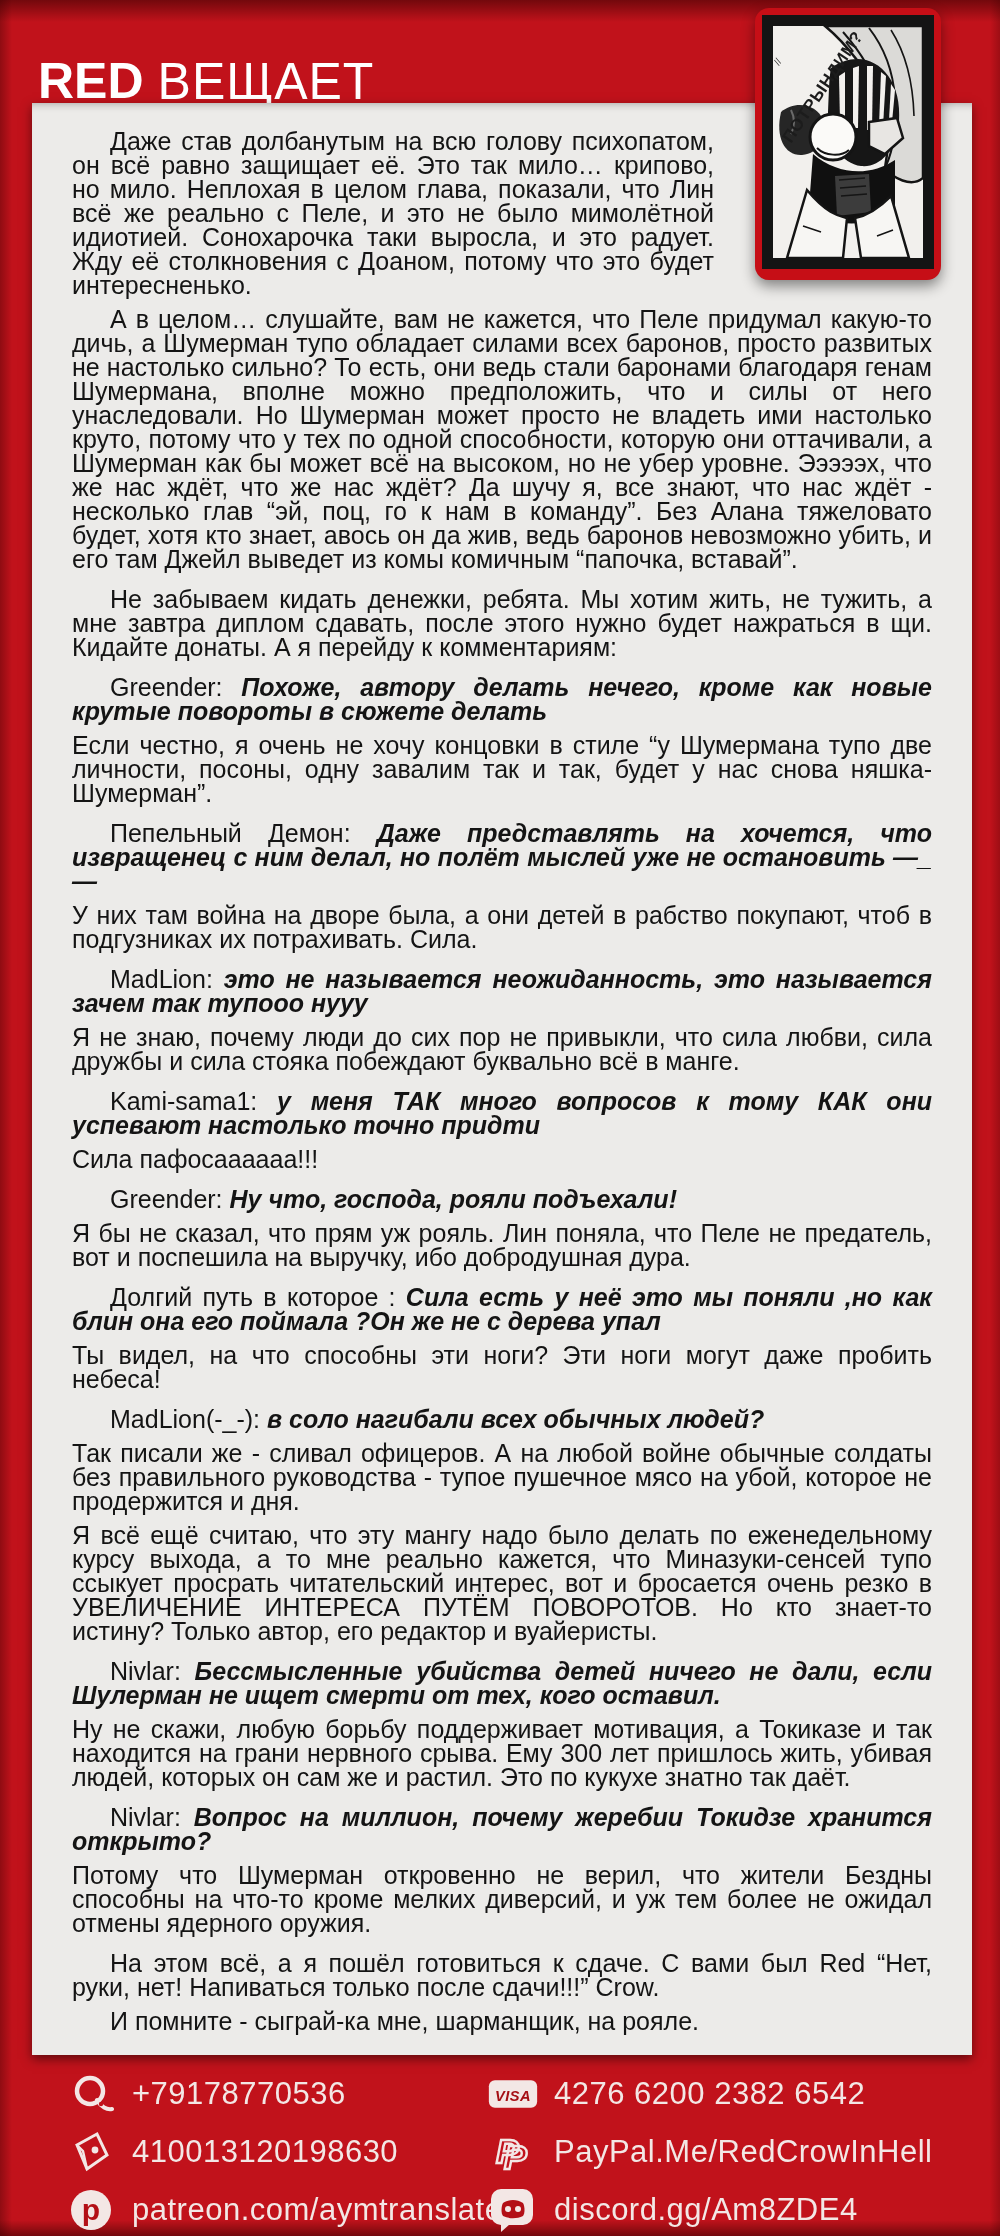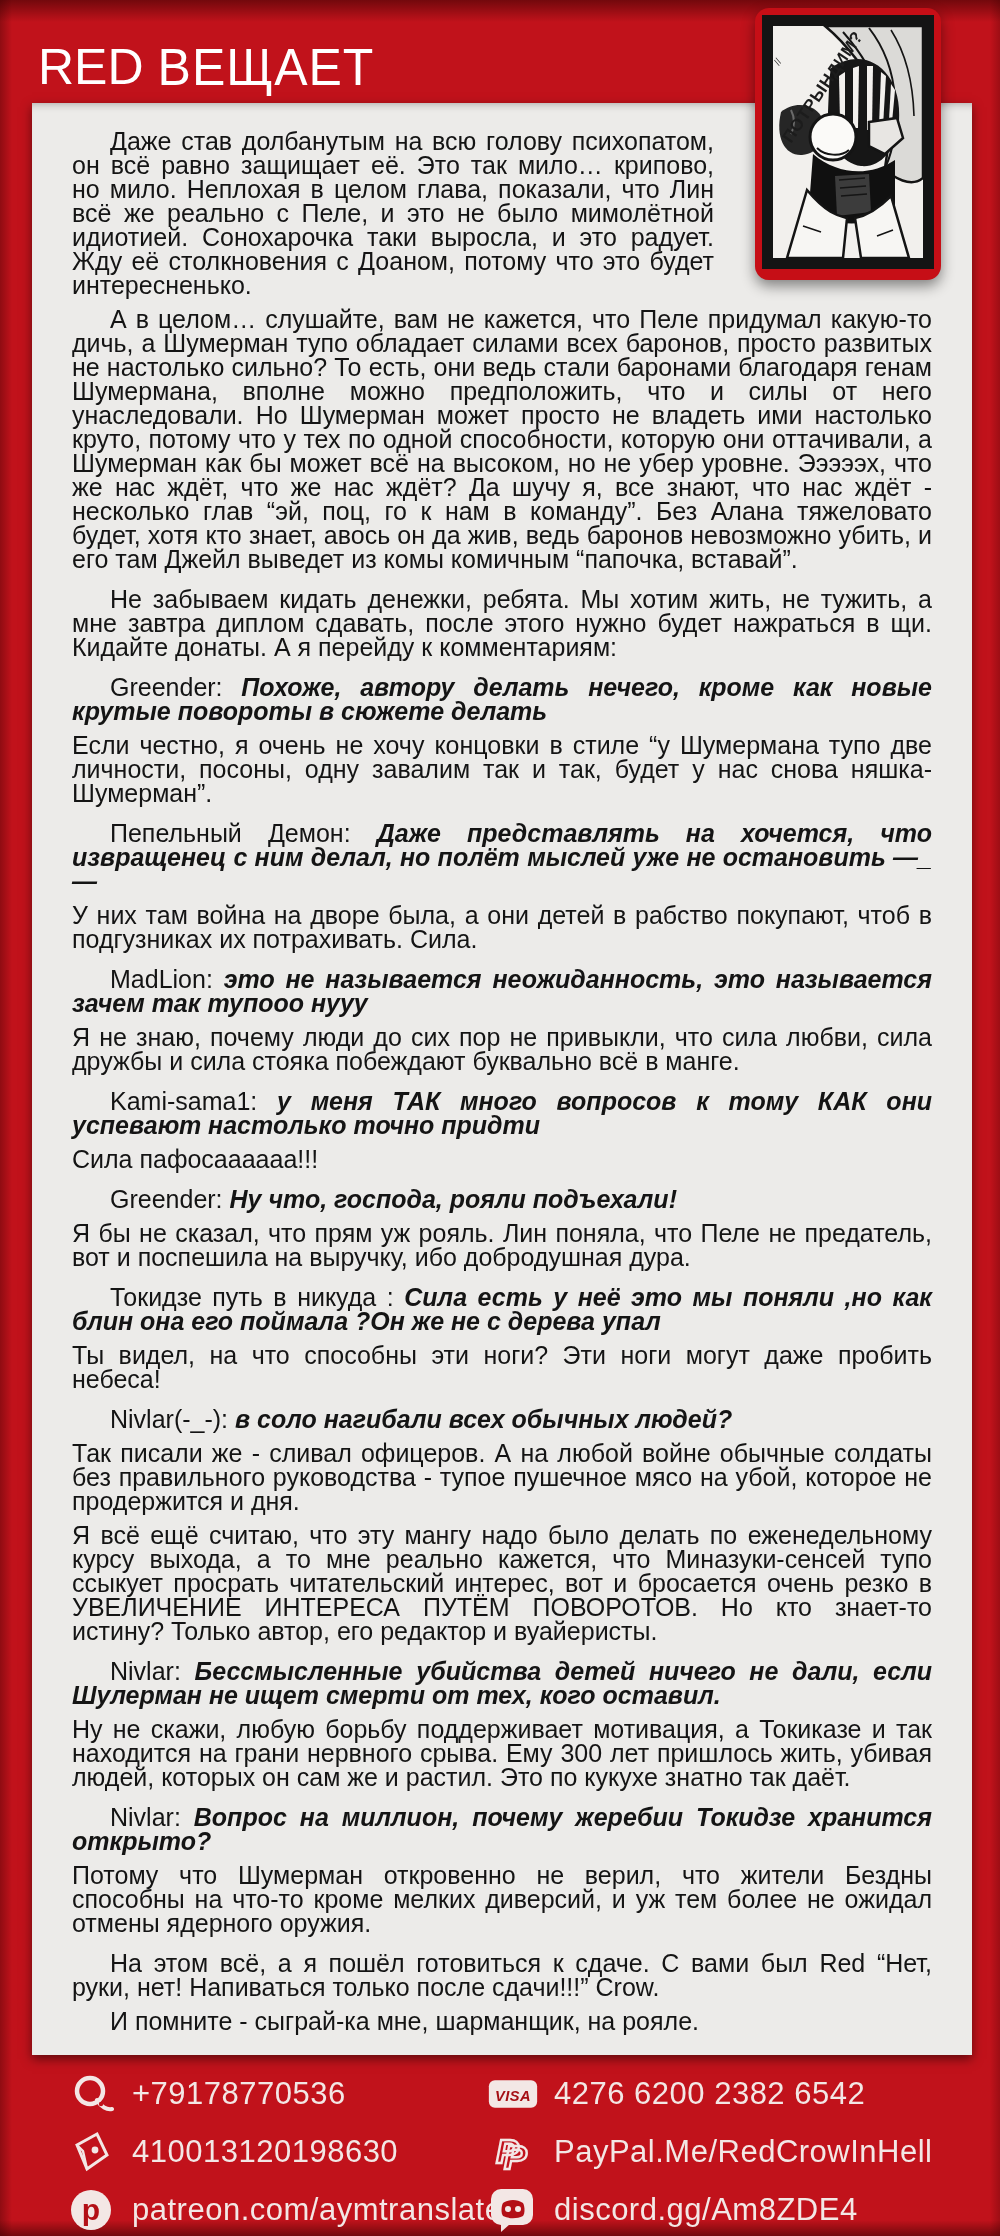--- a/index.html
+++ b/index.html
@@ -15,21 +15,21 @@
       linear-gradient(180deg, rgba(50,0,0,.55) 0, rgba(50,0,0,0) 22px),
       linear-gradient(0deg, rgba(50,0,0,.55) 0, rgba(50,0,0,0) 16px),
       linear-gradient(90deg, rgba(50,0,0,.35) 0, rgba(50,0,0,0) 12px),
       linear-gradient(270deg, rgba(50,0,0,.25) 0, rgba(50,0,0,0) 10px);
   }
   .header-title{
     position:absolute;left:38px;top:42px;z-index:1;
     color:#ffffff;font-size:50px;line-height:1;display:flex;gap:14px;align-items:baseline;
     white-space:nowrap;
   }
-  .header-title .t-bold{font-weight:400;letter-spacing:0px;}
+  .header-title .t-bold{font-weight:700;letter-spacing:0px;margin-top:14px;}
   .header-title .t-light{font-weight:400;letter-spacing:1px;transform:scaleY(1.04);}
   
   .card{
     position:absolute;left:32px;top:103px;width:940px;height:1952px;z-index:2;
     background:#ecebe9;box-sizing:border-box;
     padding:16px 30px 20px 30px;
     box-shadow:0 4px 10px rgba(0,0,0,.5), inset 0 8px 10px -8px rgba(0,0,0,.35);
     overflow:hidden;
   }
   .card p{
@@ -135,24 +135,24 @@
 
   <p class="gap"><span>MadLion: </span><span class="quote">это не называется неожиданность, это называется зачем так тупооо нууу</span></p>
   <p class="noindent">Я не знаю, почему люди до сих пор не привыкли, что сила любви, сила дружбы и сила стояка побеждают буквально всё в манге.</p>
 
   <p class="gap"><span>Kami-sama1: </span><span class="quote">у меня ТАК много вопросов к тому КАК они успевают настолько точно придти</span></p>
   <p class="noindent">Сила пафосаааааа!!!</p>
 
   <p class="gap"><span>Greender: </span><span class="quote">Ну что, господа, рояли подъехали!</span></p>
   <p class="noindent">Я бы не сказал, что прям уж рояль. Лин поняла, что Пеле не предатель, вот и поспешила на выручку, ибо добродушная дура.</p>
 
-  <p class="gap"><span>Токидзе путь в никуда : </span><span class="quote">Сила есть у неё это мы поняли ,но как блин она его поймала ?Он же не с дерева упал</span></p>
+  <p class="gap"><span>Долгий путь в которое : </span><span class="quote">Сила есть у неё это мы поняли ,но как блин она его поймала ?Он же не с дерева упал</span></p>
   <p class="noindent">Ты видел, на что способны эти ноги? Эти ноги могут даже пробить небеса!</p>
 
-  <p class="gap"><span>Nivlar(-_-): </span><span class="quote">в соло нагибали всех обычных людей?</span></p>
+  <p class="gap"><span>MadLion(-_-): </span><span class="quote">в соло нагибали всех обычных людей?</span></p>
   <p class="noindent">Так писали же - сливал офицеров. А на любой войне обычные солдаты без правильного руководства - тупое пушечное мясо на убой, которое не продержится и дня.</p>
 
   <p class="noindent">Я всё ещё считаю, что эту мангу надо было делать по еженедельному курсу выхода, а то мне реально кажется, что Миназуки-сенсей тупо ссыкует просрать читательский интерес, вот и бросается очень резко в УВЕЛИЧЕНИЕ ИНТЕРЕСА ПУТЁМ ПОВОРОТОВ. Но кто знает-то истину? Только автор, его редактор и вуайеристы.</p>
 
   <p class="gap"><span>Nivlar: </span><span class="quote">Бессмысленные убийства детей ничего не дали, если Шулерман не ищет смерти от тех, кого оставил.</span></p>
   <p class="noindent">Ну не скажи, любую борьбу поддерживает мотивация, а Токиказе и так находится на грани нервного срыва. Ему 300 лет пришлось жить, убивая людей, которых он сам же и растил. Это по кукухе знатно так даёт.</p>
 
   <p class="gap"><span>Nivlar: </span><span class="quote">Вопрос на миллион, почему жеребии Токидзе хранится открыто?</span></p>
   <p class="noindent">Потому что Шумерман откровенно не верил, что жители Бездны способны на что-то кроме мелких диверсий, и уж тем более не ожидал отмены ядерного оружия.</p>
 

